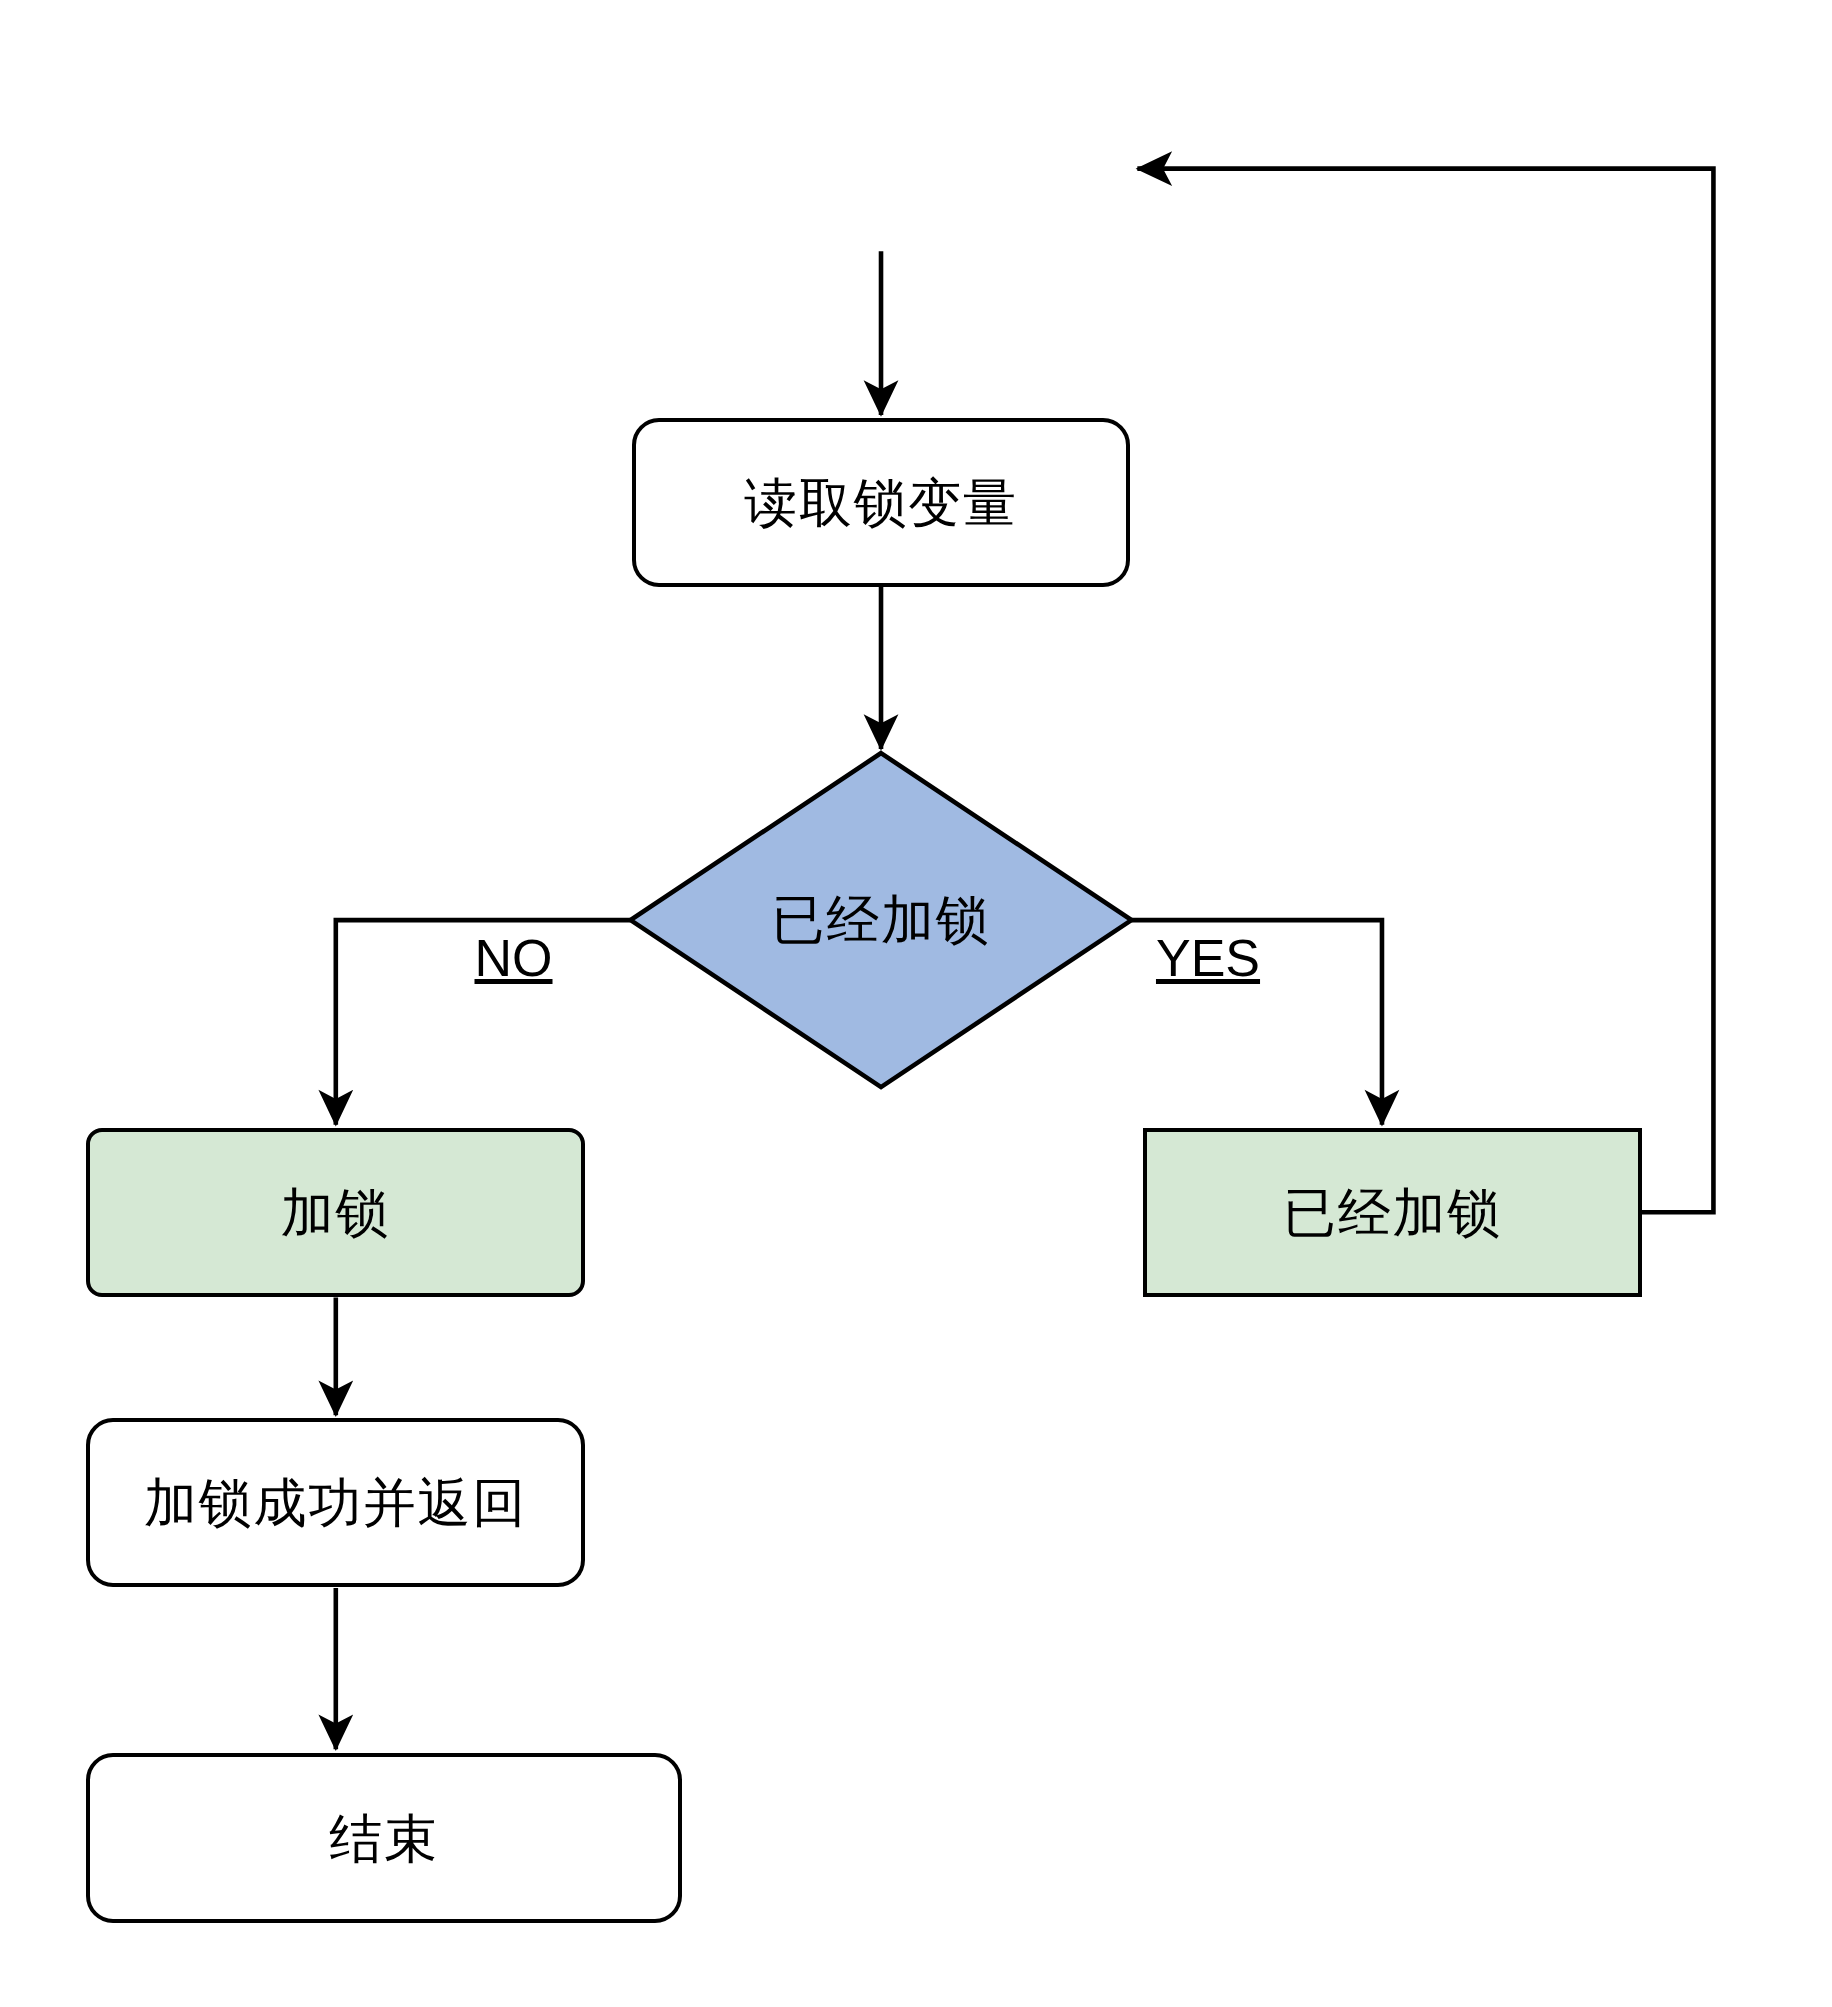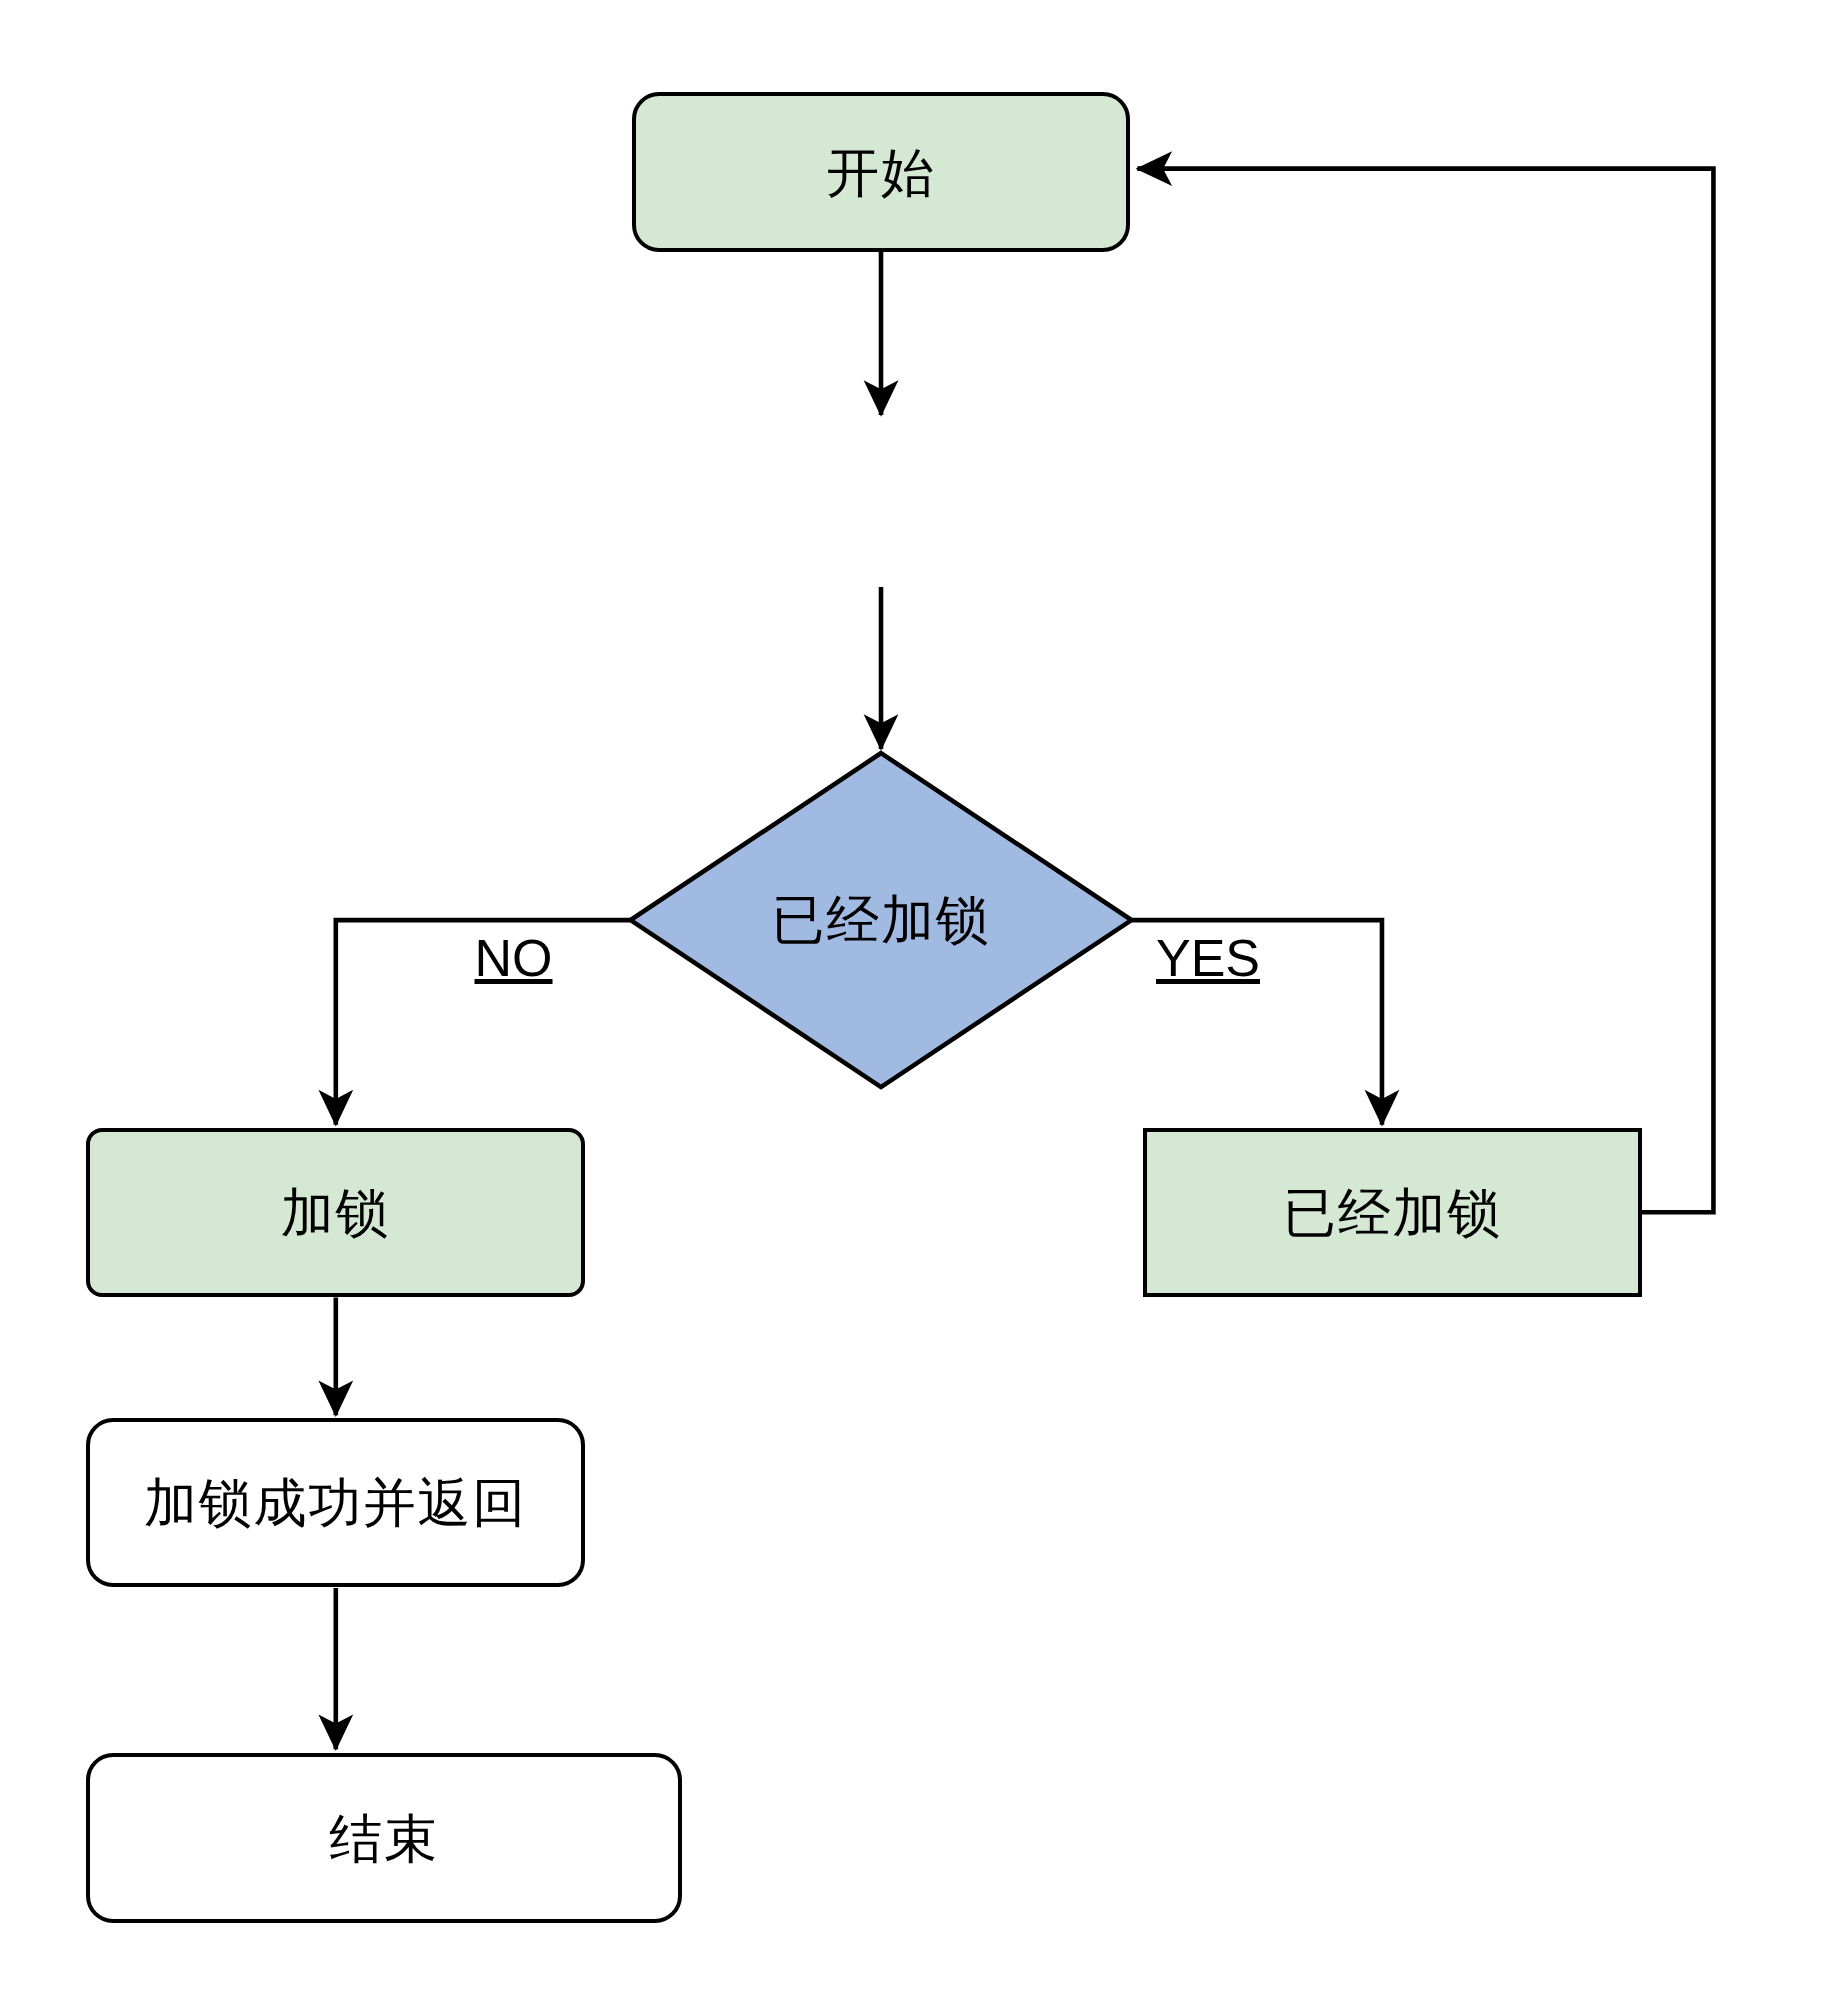--- a/index.html
+++ b/index.html
@@ -97,24 +97,24 @@
     <path class="edge" d="M1055 703 L1055 897" marker-end="url(#arrow)"></path>
     <path class="edge" d="M755 1102 L402 1102 L402 1347" marker-end="url(#arrow)"></path>
     <path class="edge" d="M1355 1102 L1655 1102 L1655 1347" marker-end="url(#arrow)"></path>
     <path class="edge" d="M402 1554 L402 1695" marker-end="url(#arrow)"></path>
     <path class="edge" d="M402 1902 L402 2095" marker-end="url(#arrow)"></path>
     <path class="edge" d="M1953 1452 L2052 1452 L2052 202 L1362 202" marker-end="url(#arrow)"></path>
 
     <polygon class="diamond" points="1055,902 1355,1102 1055,1302 755,1102"></polygon>
   </svg>
 
-  <div class="node rounded green node-start">
-    <span>开始</span>
+
+  <div class="node rounded node-read">
+    <span>读取锁变量</span>
   </div>
-
 
   <div class="decision-label">
     <span>已经加锁</span>
   </div>
 
   <div class="node green node-lock">
     <span>加锁</span>
   </div>
 
   <div class="node green node-already">

